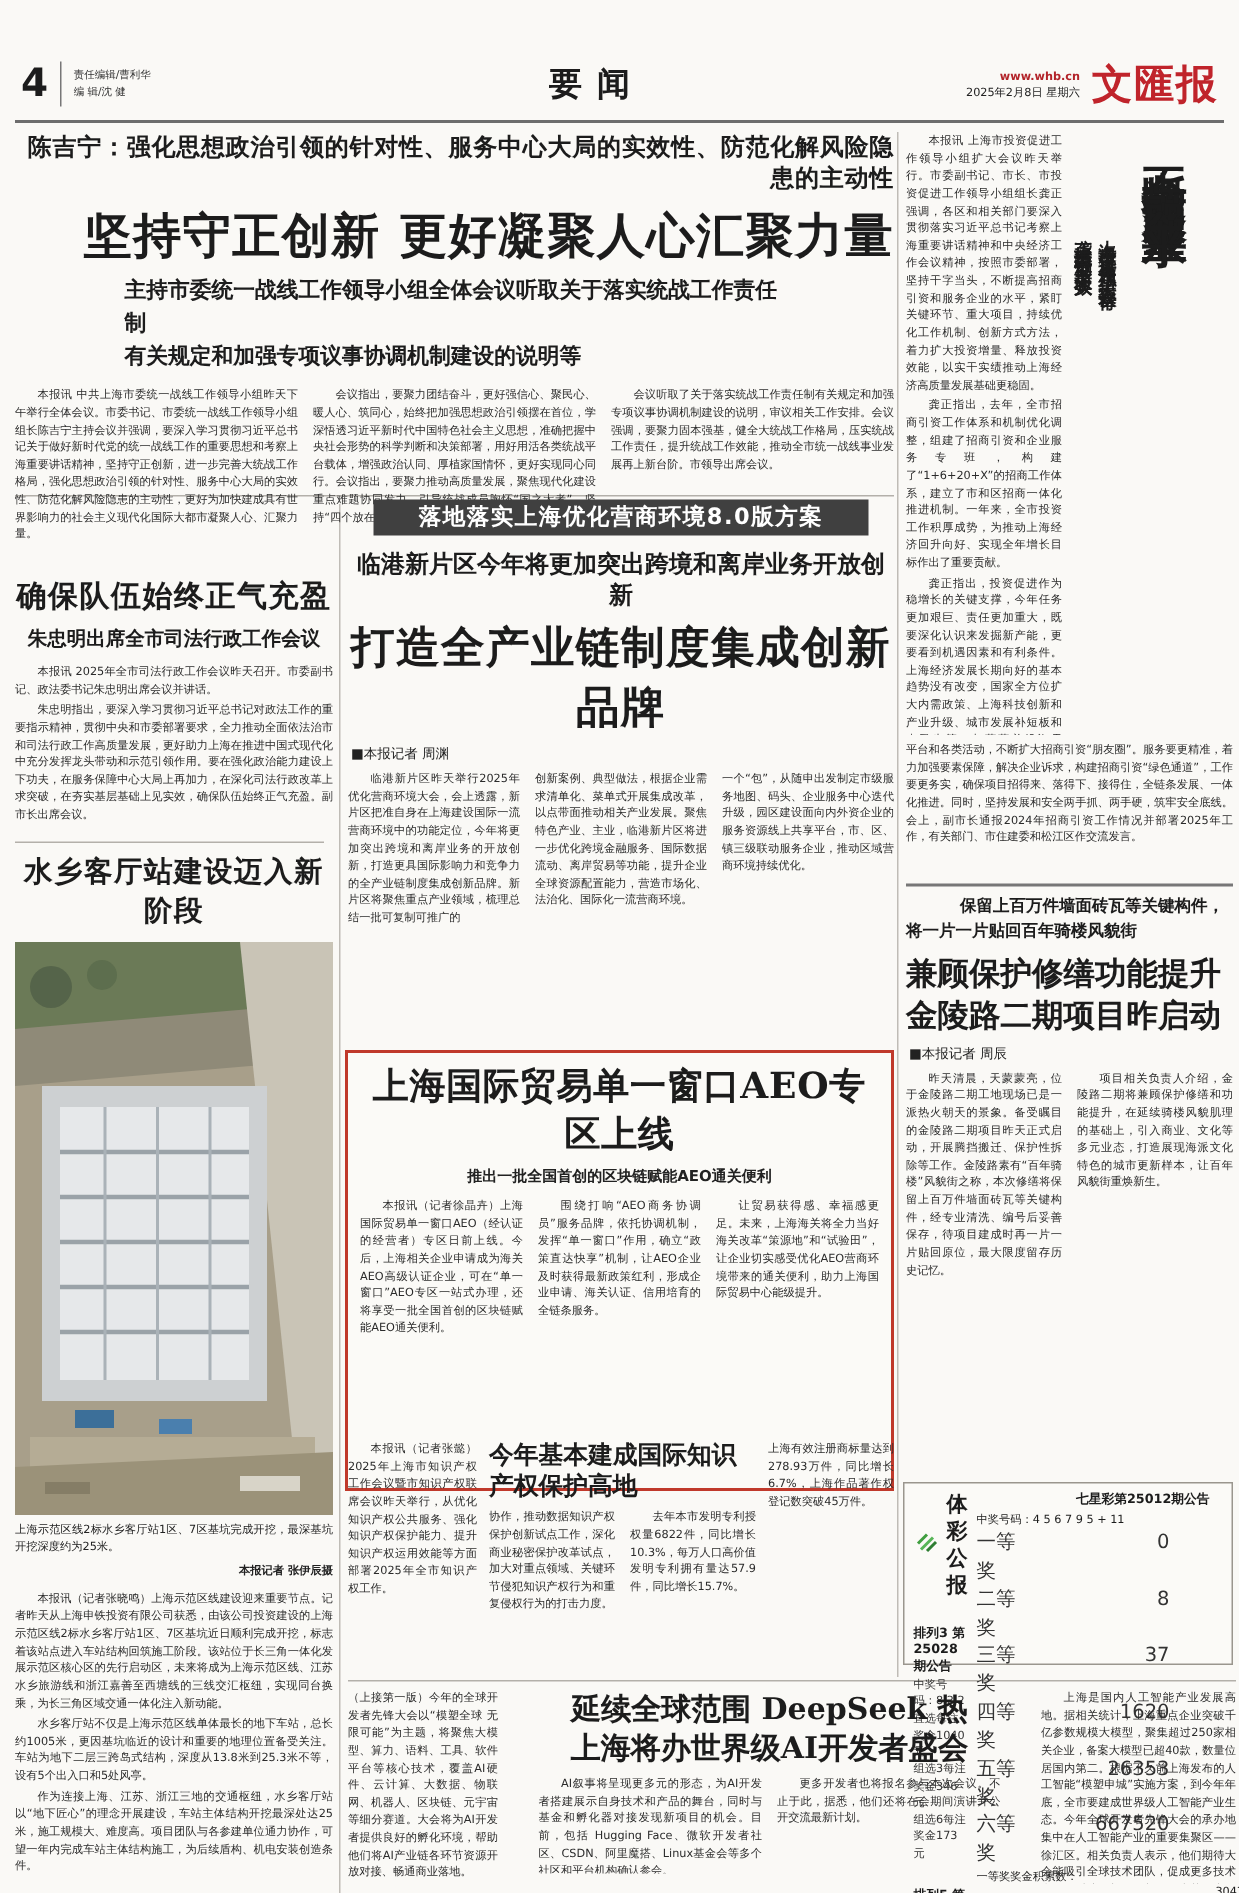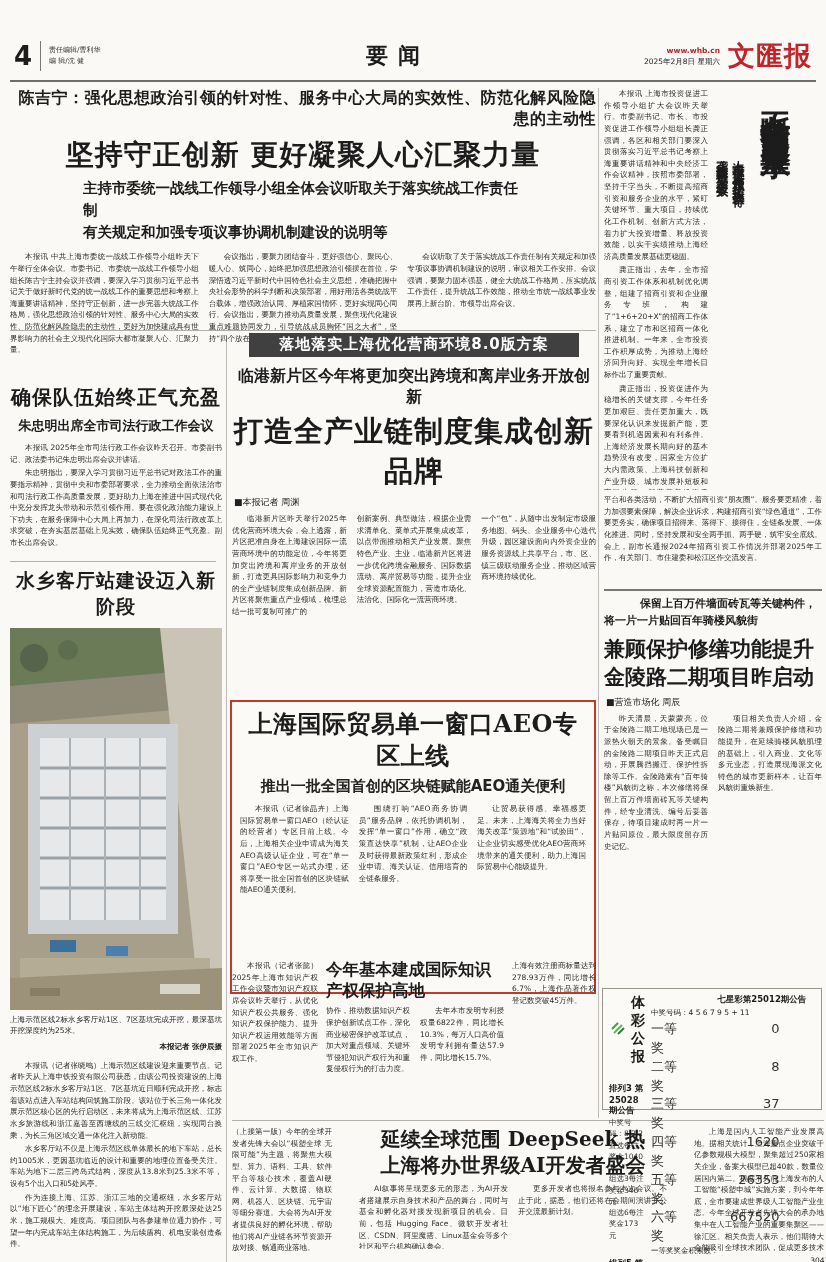--- a/index.html
+++ b/index.html
@@ -23,21 +23,21 @@
   .hline{position:absolute;height:1px;background:#b3b0aa;}
   
   .t{font-size:7.5px;line-height:1.55;text-align:justify;color:#2b2b2b;overflow:hidden;}
   .t p{margin:0 0 2px 0;text-indent:2em;}
   .cols{display:flex;gap:10px;}
   .cols > div{flex:1;}
   .byline{font-size:9px;color:#222;margin:4px 0 3px 2px;}
   
   .lead{position:absolute;left:10px;top:88px;width:586px;}
   .lead .kicker{font-size:16px;font-weight:bold;text-align:right;letter-spacing:0.5px;}
-  .lead .head{font-size:28px;font-weight:bold;text-align:center;margin:6px 0 4px;letter-spacing:1px;}
+  .lead .head{font-size:32px;font-weight:bold;text-align:right;margin:6px 0 4px;letter-spacing:1px;}
   .lead .subwrap{width:440px;margin:0 auto 8px;}
   .lead .sub{font-size:14.5px;font-weight:bold;line-height:1.5;}
   .lead .body{height:122px;}
   
   .invest{position:absolute;left:604px;top:88px;width:218px;height:402px;display:flex;}
   .invest .body{width:104px;height:100%;}
   .v-sub{writing-mode:vertical-rl;font-size:12px;font-weight:bold;line-height:1.35;
          padding-top:62px;height:330px;margin-left:6px;letter-spacing:2px;}
   .v-head{writing-mode:vertical-rl;font-size:30px;font-weight:bold;letter-spacing:3px;
           margin-left:8px;height:398px;}
@@ -69,21 +69,21 @@
   .lingang{position:absolute;left:232px;top:333px;width:364px;}
   .banner{width:330px;margin:0 auto;background:#404040;color:#fff;font-size:15px;font-weight:bold;
           text-align:center;padding:2px 0 3px;letter-spacing:1px;}
   .lg-kicker{font-size:16px;font-weight:bold;text-align:center;margin-top:9px;}
   .lg-head{font-size:29px;font-weight:bold;text-align:center;margin:4px 0 2px;letter-spacing:1px;}
   .lg-body{height:212px;margin-top:4px;}
   
   .aeo{position:absolute;left:230px;top:700px;width:366px;height:294px;border:2.5px solid #c0392b;
        box-sizing:border-box;padding:6px 8px;background:#fbfaf7;}
   .aeo-head{font-size:24px;font-weight:bold;text-align:center;letter-spacing:0.5px;}
-  .aeo-sub{font-size:15px;font-weight:bold;text-align:center;margin:5px 0 7px;color:#222;}
+  .aeo-sub{font-size:10px;font-weight:bold;text-align:center;margin:5px 0 7px;color:#222;}
   .aeo-body{height:168px;}
   
   .ip{position:absolute;left:232px;top:960px;width:364px;height:156px;display:flex;gap:8px;}
   .ip-c1{width:86px;}
   .ip-mid{width:178px;}
   .ip-head{font-size:16.5px;font-weight:bold;line-height:1.25;}
   .ip-mid .cols{margin-top:4px;height:112px;}
   .ip-c4{flex:1;}
   
   .sifa{position:absolute;left:10px;top:340px;width:212px;}
@@ -163,21 +163,21 @@
 
   <div class="jinling">
     <div class="jl-kicker">
       <span class="l1">保留上百万件墙面砖瓦等关键构件，</span>
       <span>将一片一片贴回百年骑楼风貌街</span>
     </div>
     <div class="jl-head serif">
       <div>兼顾保护修缮功能提升</div>
       <div>金陵路二期项目昨启动</div>
     </div>
-    <div class="byline">■营造市场化 周辰</div>
+    <div class="byline">■本报记者 周辰</div>
     <div class="cols jl-body t">
       <div style="text-indent:2em;">昨天清晨，天蒙蒙亮，位于金陵路二期工地现场已是一派热火朝天的景象。备受瞩目的金陵路二期项目昨天正式启动，开展腾挡搬迁、保护性拆除等工作。金陵路素有“百年骑楼”风貌街之称，本次修缮将保留上百万件墙面砖瓦等关键构件，经专业清洗、编号后妥善保存，待项目建成时再一片一片贴回原位，最大限度留存历史记忆。</div>
       <div style="text-indent:2em;">项目相关负责人介绍，金陵路二期将兼顾保护修缮和功能提升，在延续骑楼风貌肌理的基础上，引入商业、文化等多元业态，打造展现海派文化特色的城市更新样本，让百年风貌街重焕新生。</div>
     </div>
   </div>
 
   <div class="lottery">
     <div class="lot-left">
       <div class="lot-title-row">
         <span>

